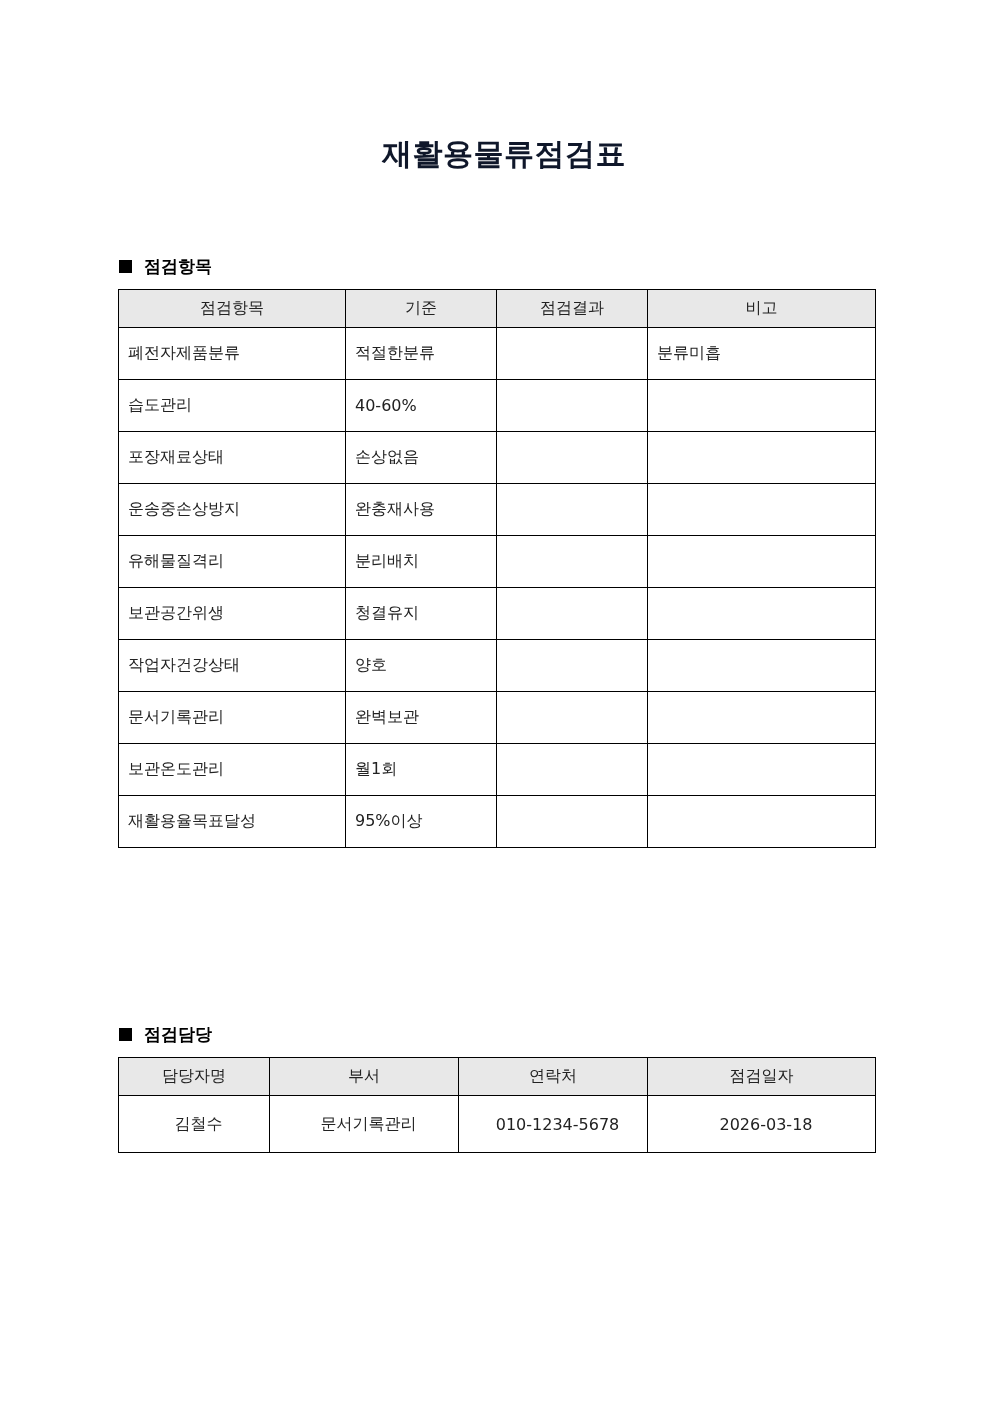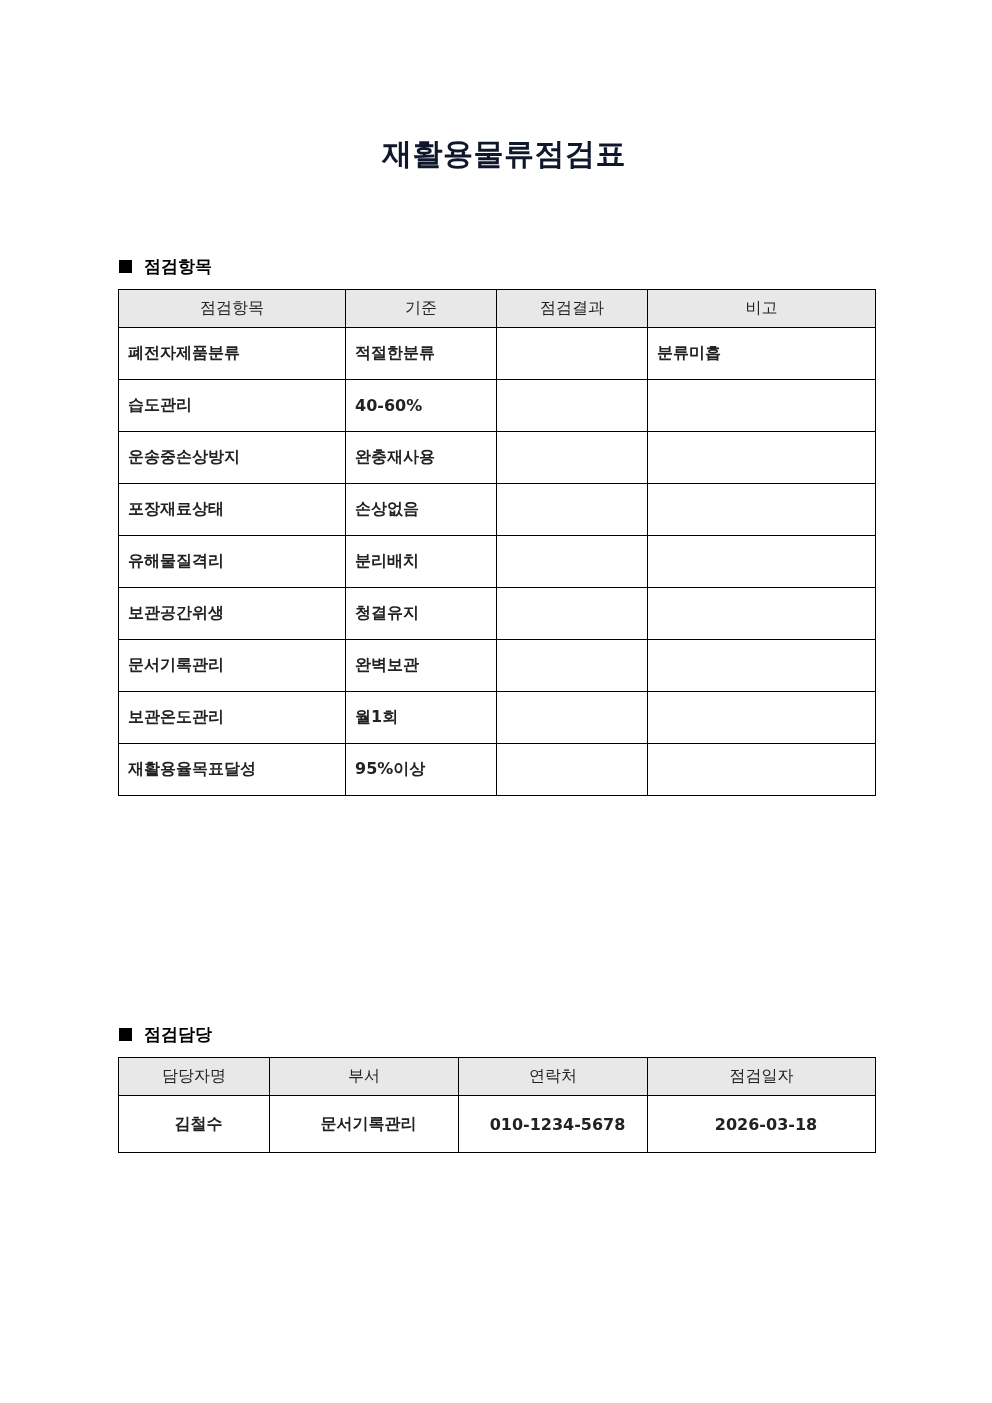--- a/index.html
+++ b/index.html
@@ -13,21 +13,21 @@
       position: absolute; left: 119px; font-size: 17px; font-weight: bold; color: #000;
       display: flex; align-items: center;
     }
     .section-heading .square {
       display: inline-block; width: 13px; height: 13px; background: #000; margin-right: 12px;
     }
     table {
       position: absolute; left: 118px; border-collapse: collapse; table-layout: fixed;
       font-size: 16px;
     }
-    th, td { border: 1.3px solid #000; font-weight: bold; }
+    th, td { border: 1.3px solid #000; }
     th {
       background: #e8e8e8; font-weight: normal; text-align: center; height: 38px;
       color: #222;
     }
     td { height: 52px; padding-left: 9px; text-align: left; color: #222; }
     #items-table { top: 289px; width: 757px; }
     #staff-table { top: 1057px; width: 757px; }
     #staff-table td { height: 57px; text-align: center; }
   </style>
 </head>
@@ -62,40 +62,46 @@
       <td></td>
       <td>분류미흡</td>
     </tr>
     <tr>
       <td>습도관리</td>
       <td>40-60%</td>
       <td></td>
       <td></td>
     </tr>
     <tr>
-      <td>운송중손상방지</td>
-      <td>완충재사용</td>
+      <td>포장재료상태</td>
+      <td>손상없음</td>
       <td></td>
       <td></td>
     </tr>
     <tr>
-      <td>포장재료상태</td>
-      <td>손상없음</td>
+      <td>운송중손상방지</td>
+      <td>완충재사용</td>
       <td></td>
       <td></td>
     </tr>
     <tr>
       <td>유해물질격리</td>
       <td>분리배치</td>
       <td></td>
       <td></td>
     </tr>
     <tr>
       <td>보관공간위생</td>
       <td>청결유지</td>
+      <td></td>
+      <td></td>
+    </tr>
+    <tr>
+      <td>작업자건강상태</td>
+      <td>양호</td>
       <td></td>
       <td></td>
     </tr>
     <tr>
       <td>문서기록관리</td>
       <td>완벽보관</td>
       <td></td>
       <td></td>
     </tr>
     <tr>

